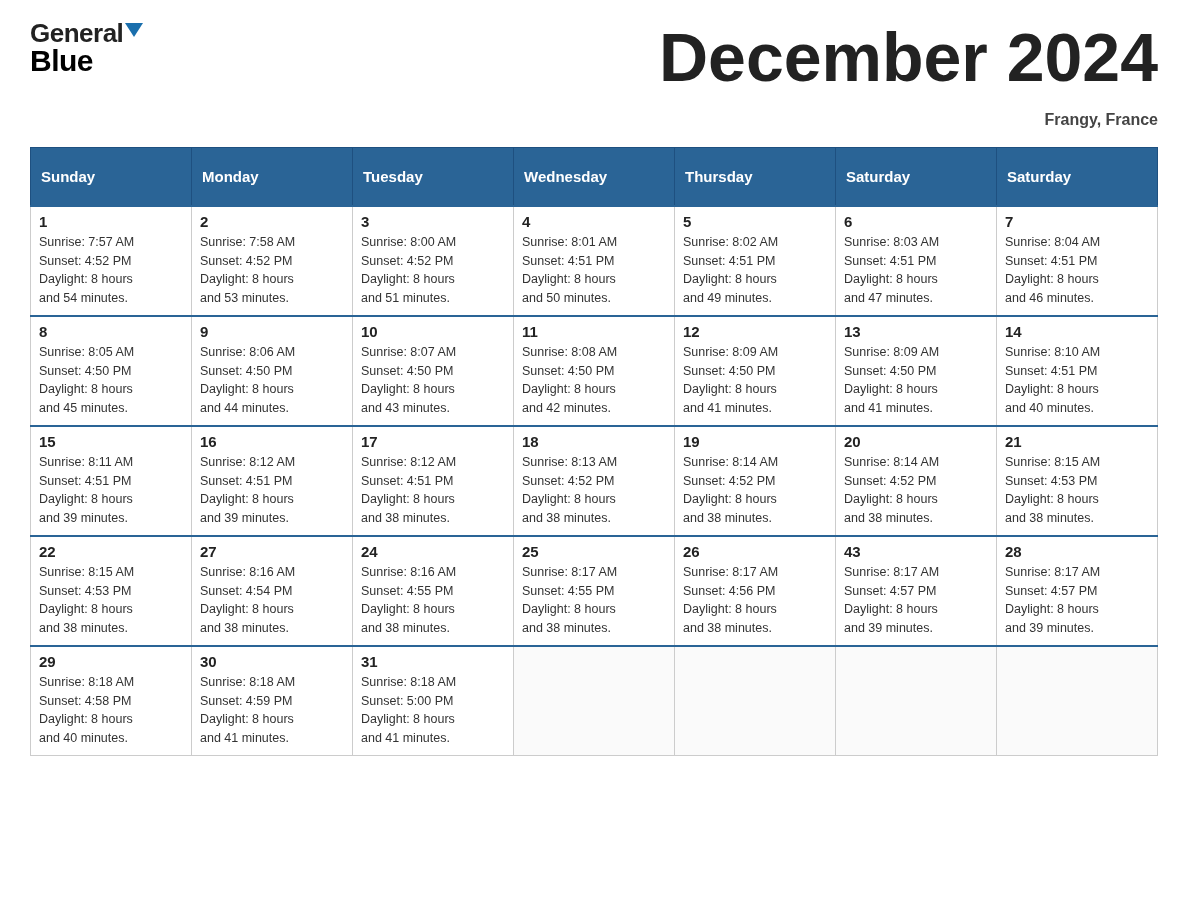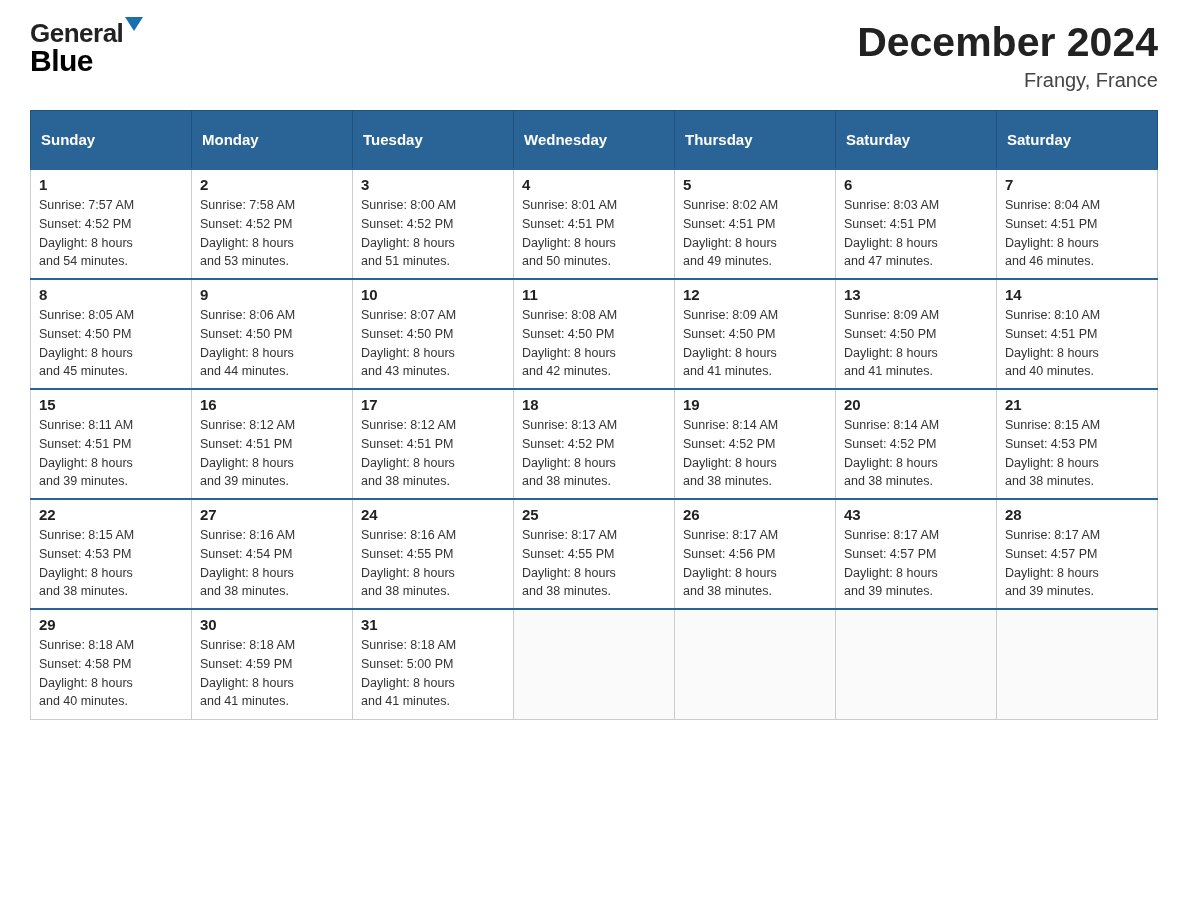--- a/index.html
+++ b/index.html
@@ -43,29 +43,30 @@
       border-top: 14px solid #1a6fad;
       margin-left: 2px;
       vertical-align: middle;
       position: relative;
       top: -3px;
     }
     .title-block {
       text-align: right;
     }
     .title-block h1 {
-      font-size: 41px;
+      font-size: 68px;
       font-weight: bold;
       color: #222;
       line-height: 1.1;
     }
     .title-block .location {
-      font-size: 20px;
+      font-size: 16px;
       color: #444;
-      margin-top: 4px;
+      margin-top: 16px;
+      font-weight: bold;
     }
     
     .calendar-table {
       width: 100%;
       border-collapse: collapse;
       font-size: 13.5px;
     }
     .calendar-table thead tr th {
       background: #2a6496;
       color: #fff;
@@ -107,21 +108,21 @@
     }
     .calendar-table tbody tr:not(:first-child) td {
       border-top: 2px solid #2a6496;
     }
   </style>
 </head>
 <body>
 
 <div class="header">
   <div class="logo">
-    <div style="display:flex; align-items:flex-start;">
+    <div style="display:flex; align-items:center;">
       <span class="logo-general">General</span>
       <span class="logo-triangle"></span>
     </div>
     <span class="logo-blue">Blue</span>
   </div>
   <div class="title-block">
     <h1>December 2024</h1>
     <div class="location">Frangy, France</div>
   </div>
 </div>

